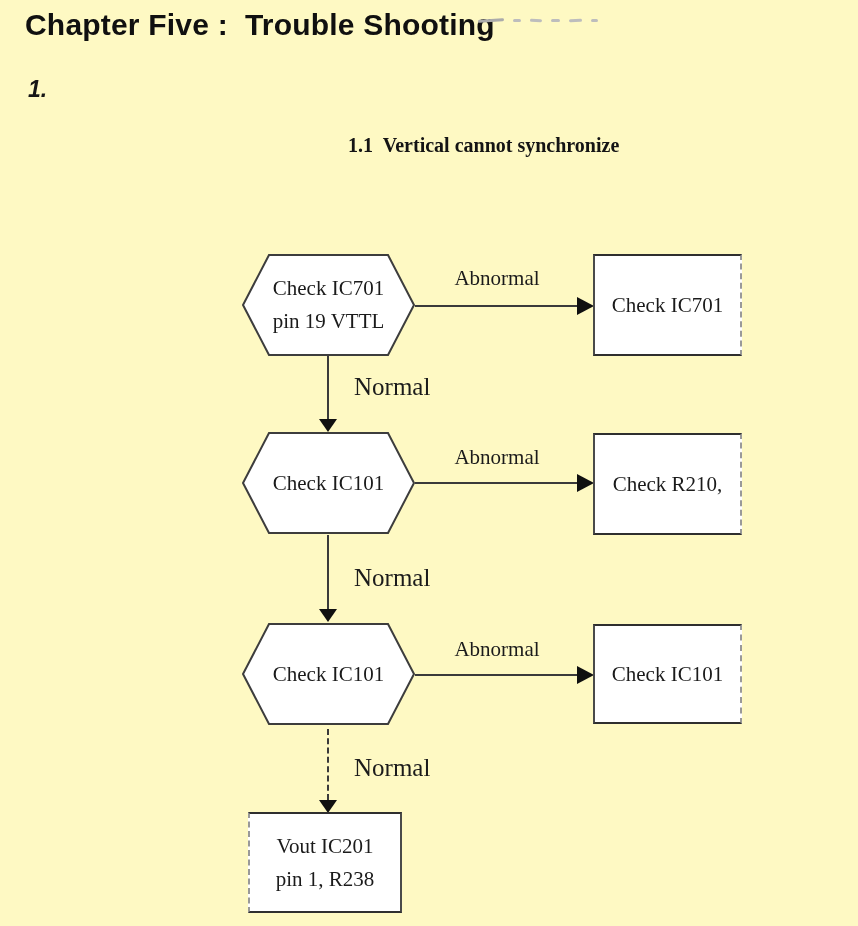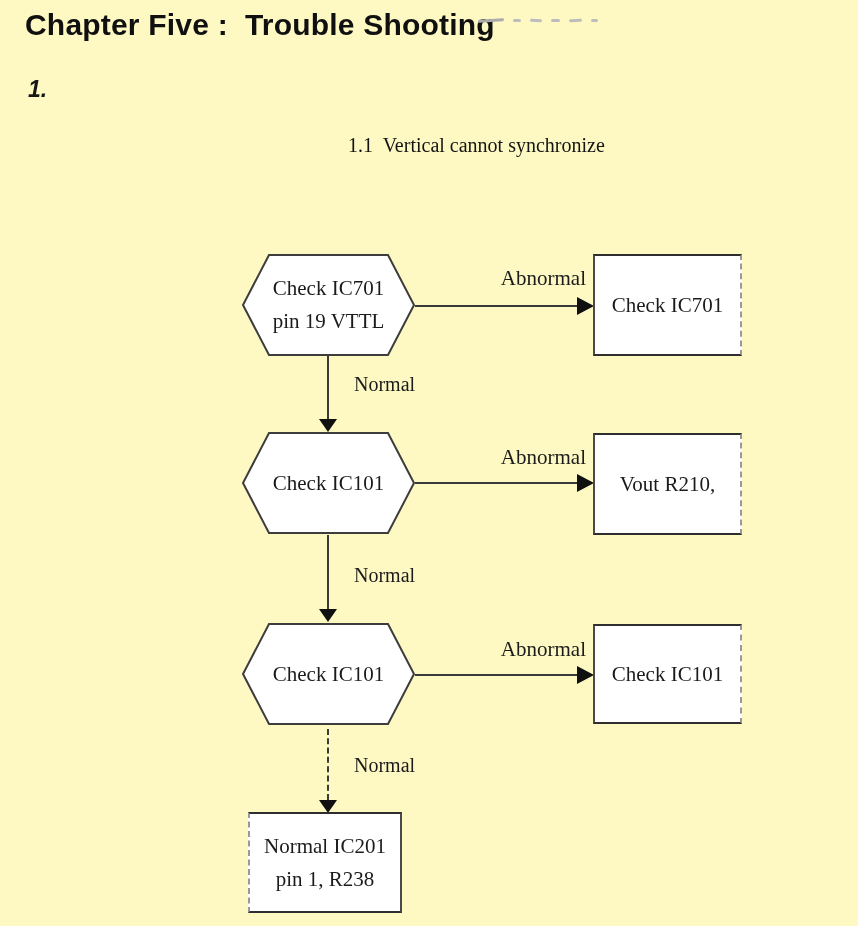--- a/index.html
+++ b/index.html
@@ -30,21 +30,21 @@
   .pen-marks span:nth-child(6){width:7px;}
   .section-number,.section-title{
     position:absolute;top:76px;
     font-family:"Liberation Sans", sans-serif;
     font-weight:bold;font-style:italic;font-size:23px;color:#161616;
   }
   .section-number{left:28px;}
   .section-title{left:95px;}
   .subsection{
     position:absolute;left:348px;top:134px;
-    font-weight:normal;font-size:20px;color:#141414;white-space:pre;
+    font-weight:bold;font-size:20px;color:#141414;white-space:pre;
   }
   .hex{position:absolute;width:173px;height:102px;}
   .hex svg{position:absolute;left:0;top:0;width:100%;height:100%;}
   .node-text{
     position:absolute;left:0;right:0;top:50%;
     transform:translateY(-50%);
     text-align:center;font-size:21px;line-height:33px;color:#1b1b1b;
   }
   .node-text .line:empty{display:none;}
   .rect-node{
@@ -62,25 +62,25 @@
     position:absolute;width:0;height:0;
     border-top:9px solid transparent;border-bottom:9px solid transparent;
     border-left:17px solid #101010;
   }
   .tri-down{
     position:absolute;width:0;height:0;
     border-left:9px solid transparent;border-right:9px solid transparent;
     border-top:13px solid #101010;
   }
   .branch-label{
-    position:absolute;width:178px;text-align:right;
+    position:absolute;width:178px;text-align:center;
     font-size:21px;color:#1b1b1b;
   }
   .flow-label{
-    position:absolute;font-size:20px;color:#1b1b1b;
+    position:absolute;font-size:25px;color:#1b1b1b;
   }
 </style>
 </head>
 <body>
 
 <div class="page">
 
   <div class="title">Chapter Five :  Trouble Shooting</div>
 
   <div class="pen-marks">
@@ -124,21 +124,21 @@
       <div class="line">Check IC101</div>
     </div>
   </div>
 
   <div class="branch-label" style="left:408px;top:445px;">Abnormal</div>
   <div class="hline" style="left:415px;top:482px;width:163px;"></div>
   <div class="tri-right" style="left:577px;top:474px;"></div>
 
   <div class="rect-node" style="left:593px;top:433px;height:102px;">
     <div class="node-text">
-      <div class="line">Vout R210,</div>
+      <div class="line">Check R210,</div>
     </div>
   </div>
 
   <div class="vline" style="left:327px;top:535px;height:74px;"></div>
   <div class="tri-down" style="left:319px;top:609px;"></div>
   <div class="flow-label" style="left:354px;top:564px;">Normal</div>
 
   <div class="hex" style="left:242px;top:623px;">
     <svg viewBox="0 0 173 102">
       <polygon points="27,1 146,1 172,51 146,101 27,101 1,51" fill="#ffffff" stroke="#3d3d3d" stroke-width="2"></polygon>
@@ -157,18 +157,18 @@
       <div class="line">Check IC101</div>
     </div>
   </div>
 
   <div class="vline dashed" style="left:327px;top:729px;height:71px;"></div>
   <div class="tri-down" style="left:319px;top:800px;"></div>
   <div class="flow-label" style="left:354px;top:754px;">Normal</div>
 
   <div class="rect-node" style="left:248px;top:812px;width:154px;height:101px;border-left:2px dashed #999999;border-right:2px solid #4a4a4a;">
     <div class="node-text">
-      <div class="line">Normal IC201</div>
+      <div class="line">Vout IC201</div>
       <div class="line">pin 1, R238</div>
     </div>
   </div>
 
 </div>
 
 </body></html>

